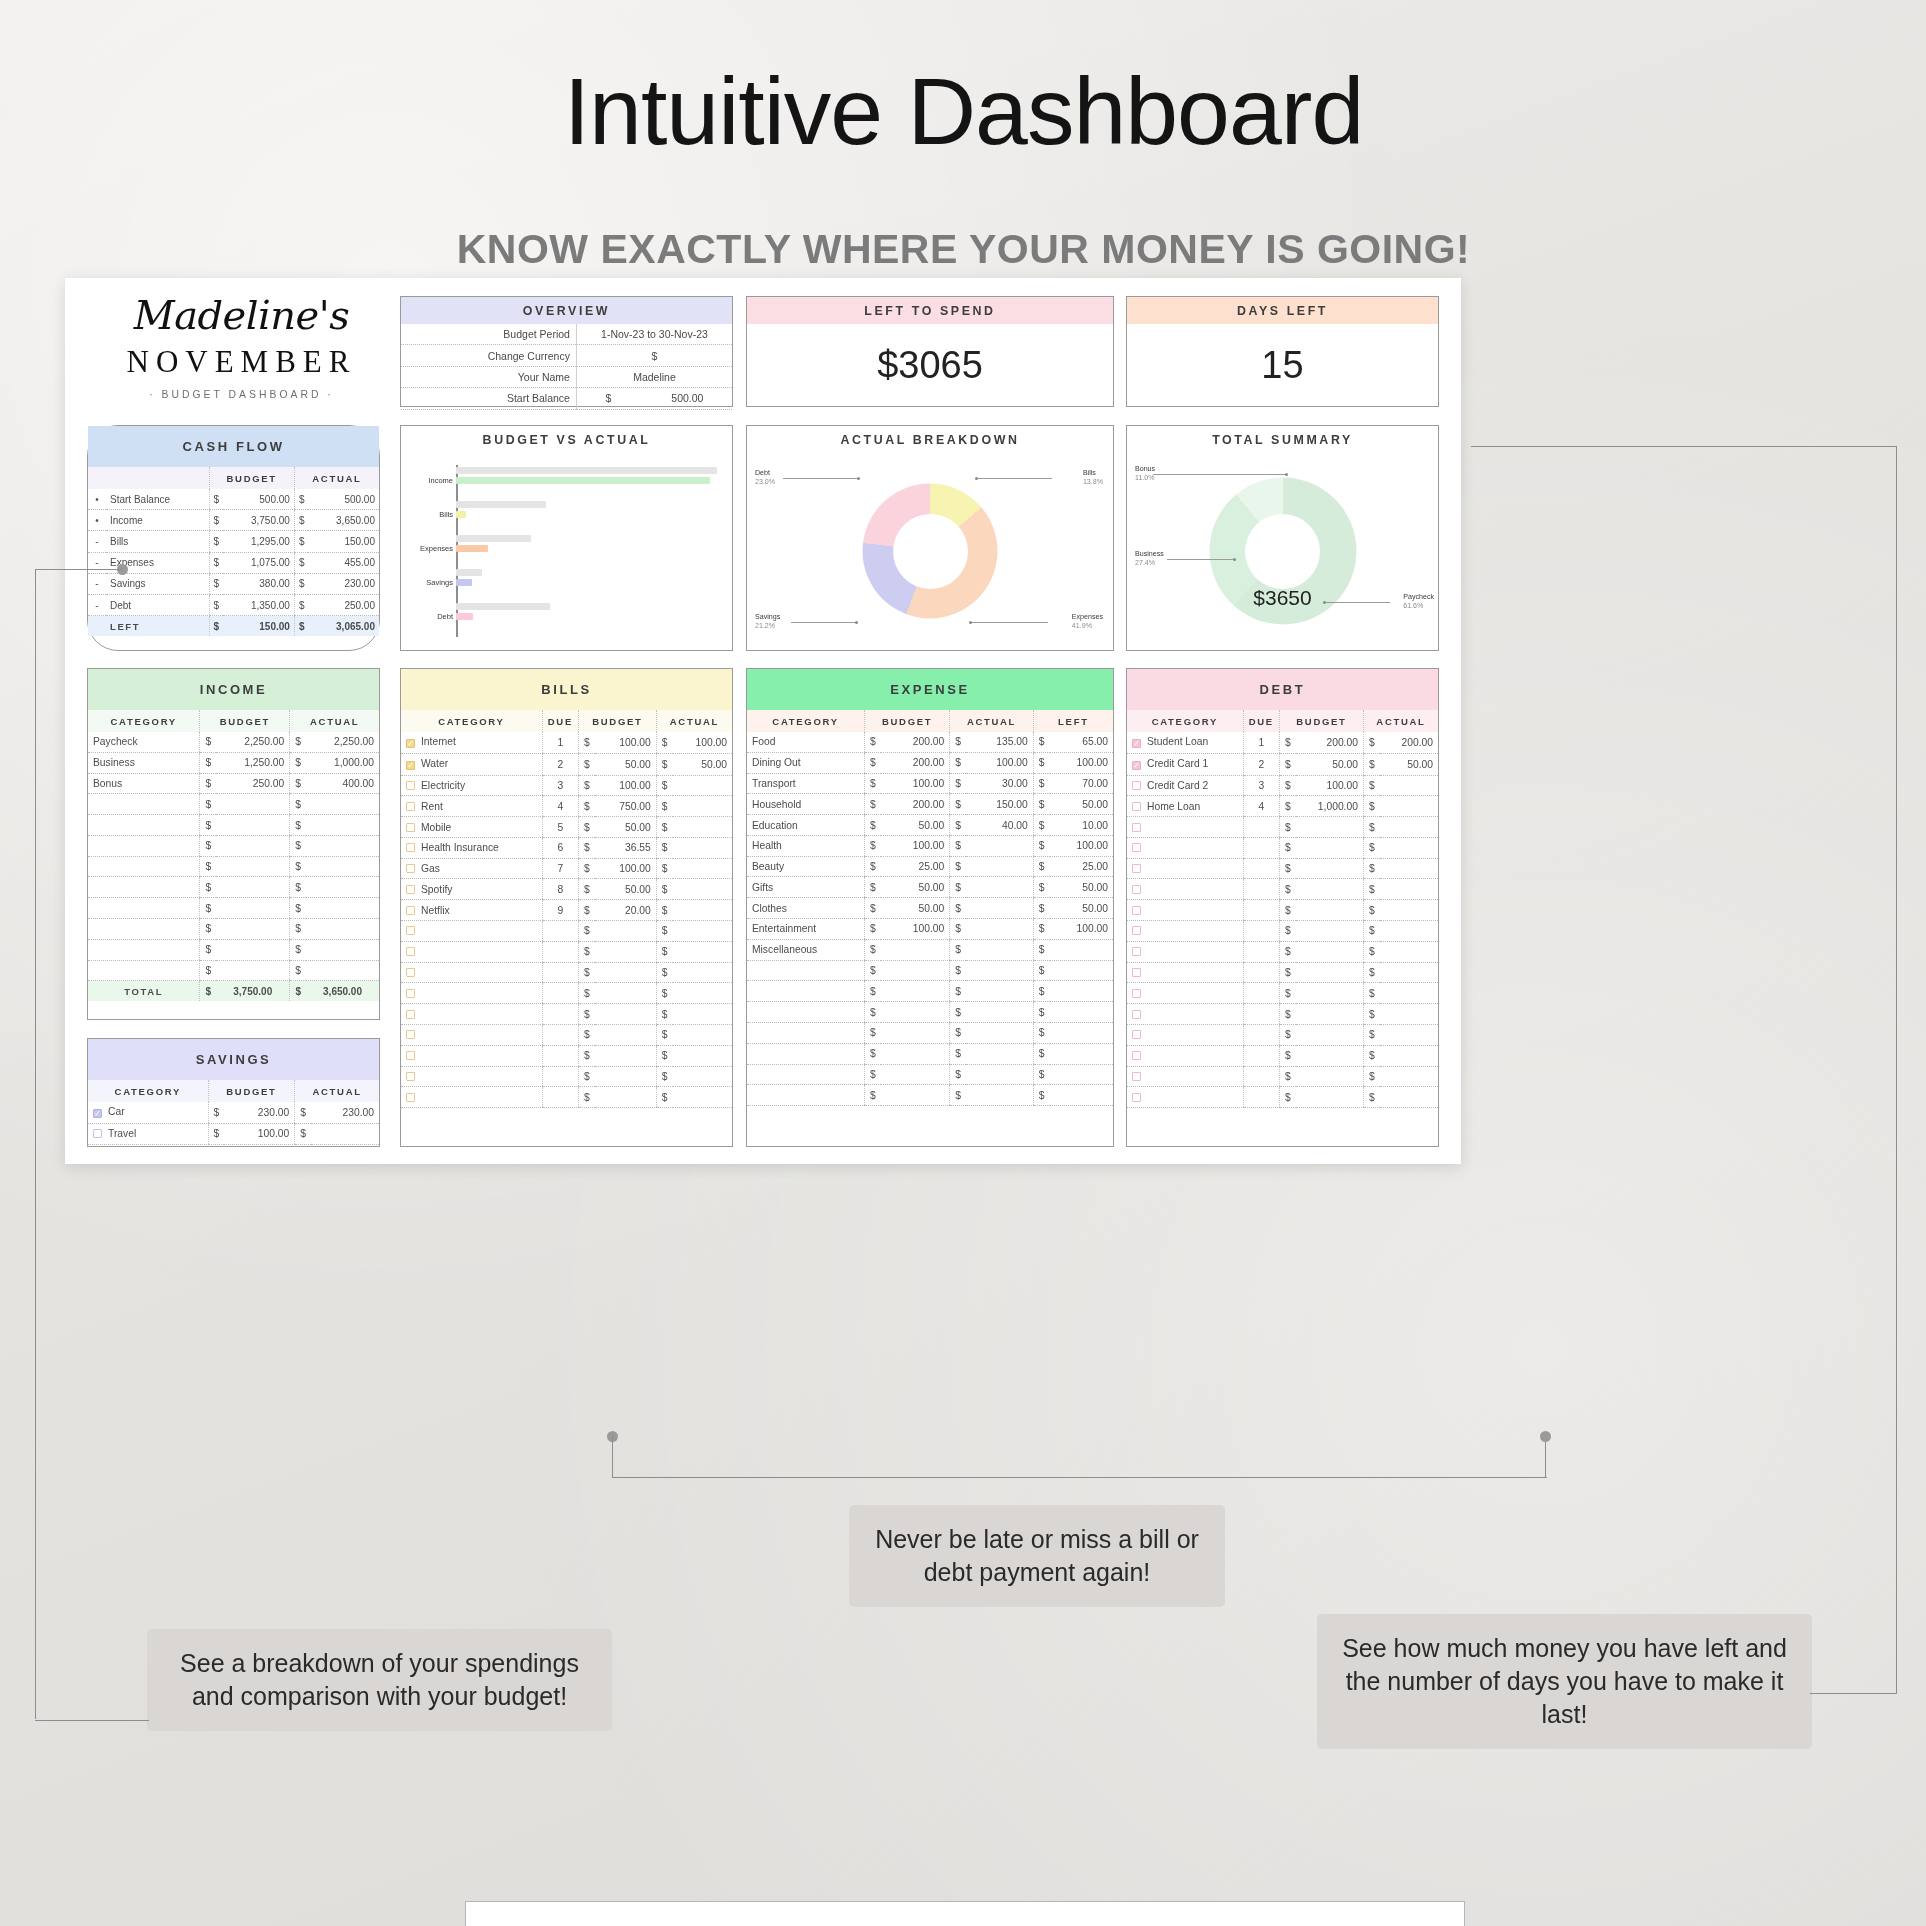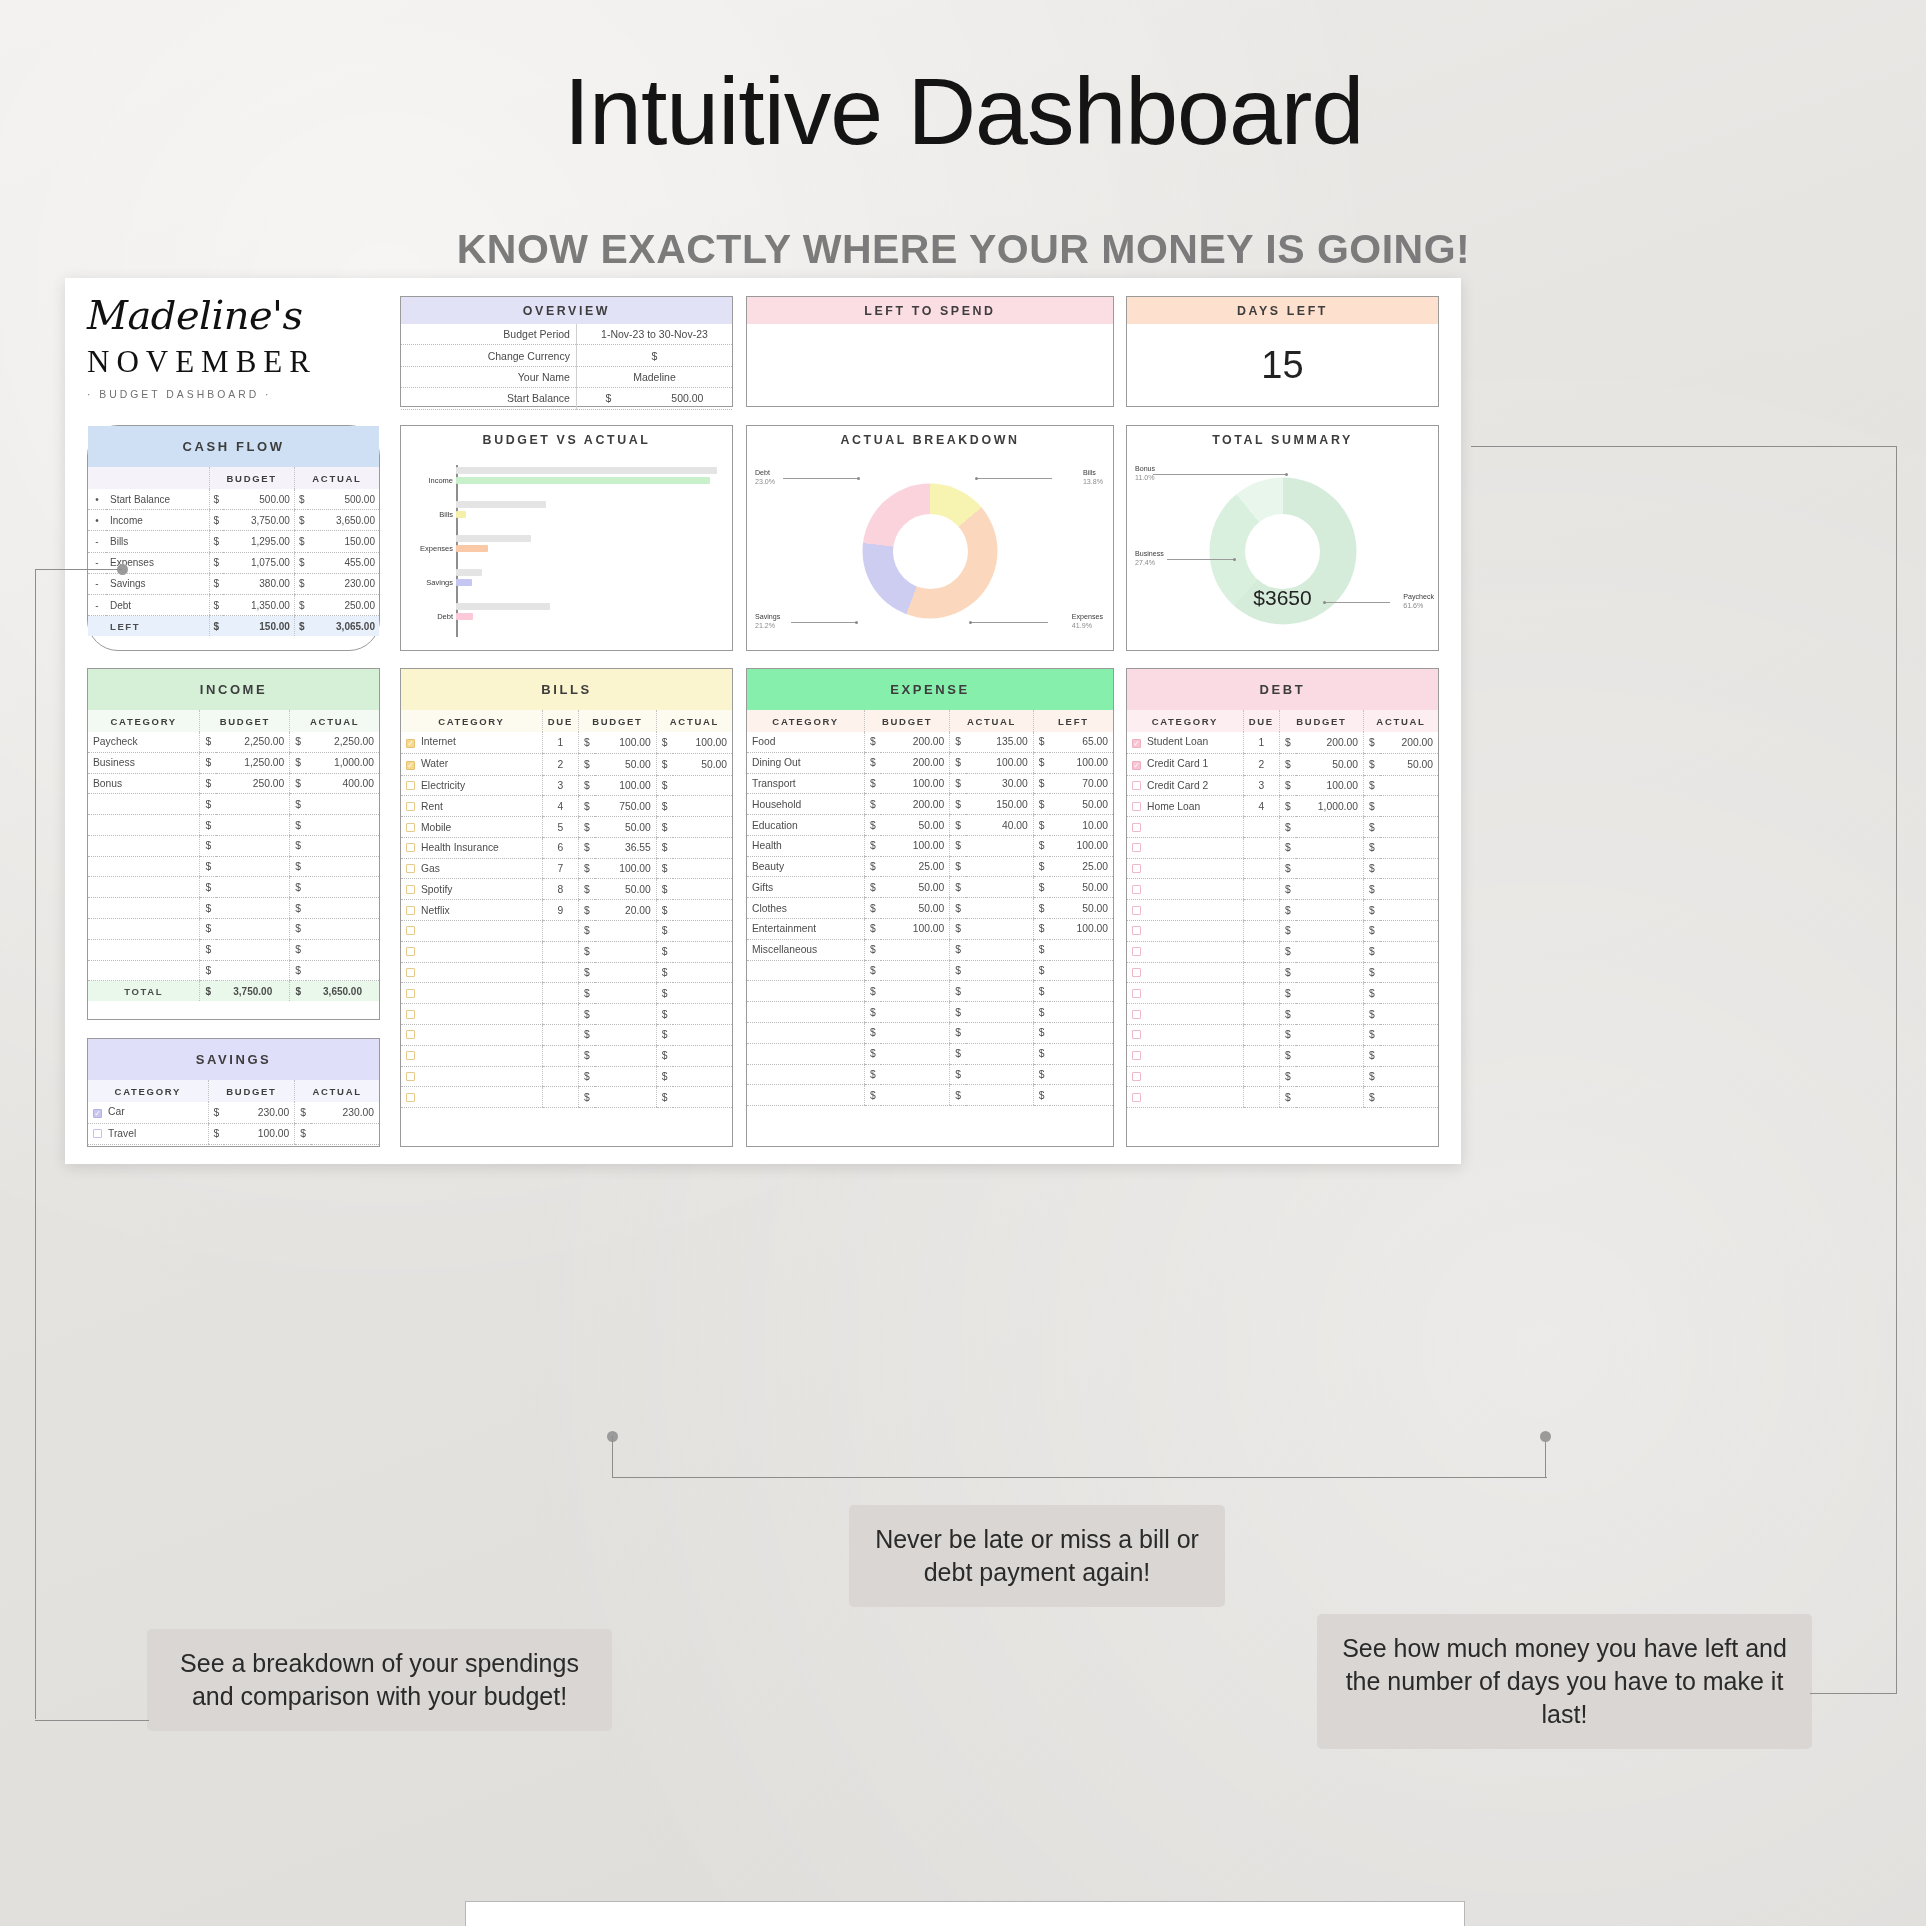--- a/index.html
+++ b/index.html
@@ -34,21 +34,21 @@
   }
   .card {
     position: absolute; border: 1.4px solid #9a9a9a; background: #fff;
   }
   .card-head {
     text-align: center; font-size: 12.4px; font-weight: 700;
     letter-spacing: 2.6px; color: #3d3d3d; padding: 7px 0 6px;
   }
 
   
-  .brand { position: absolute; left: 22px; top: 14px; width: 309px; }
+  .brand { position: absolute; left: 22px; top: 14px; width: 309px; text-align: center; }
   .brand .script {
     font-family: "DejaVu Serif", serif; font-style: italic;
     font-size: 40px; color: #111; letter-spacing: -0.5px;
   }
   .brand .month {
     font-family: "Liberation Serif", serif; font-size: 31px;
     letter-spacing: 7px; color: #111; margin-top: 6px;
   }
   .brand .tag {
     font-size: 10.4px; letter-spacing: 3px; color: #6f6f6f; margin-top: 9px;
@@ -238,20 +238,21 @@
           <span style="display:inline-block;width:44%;text-align:left">$</span>
           <span>500.00</span>
         </td>
       </tr>
     </tbody>
       </table>
   </div>
 
   <div class="card" id="lefttospend">
     <div class="card-head">LEFT TO SPEND</div>
+    <div class="bignum">$3065</div>
   </div>
 
   <div class="card" id="daysleft">
     <div class="card-head">DAYS LEFT</div>
     <div class="bignum">15</div>
   </div>
 
   <div class="card" id="cashflow">
     <div class="card-head">CASH FLOW</div>
     <table class="tbl">

